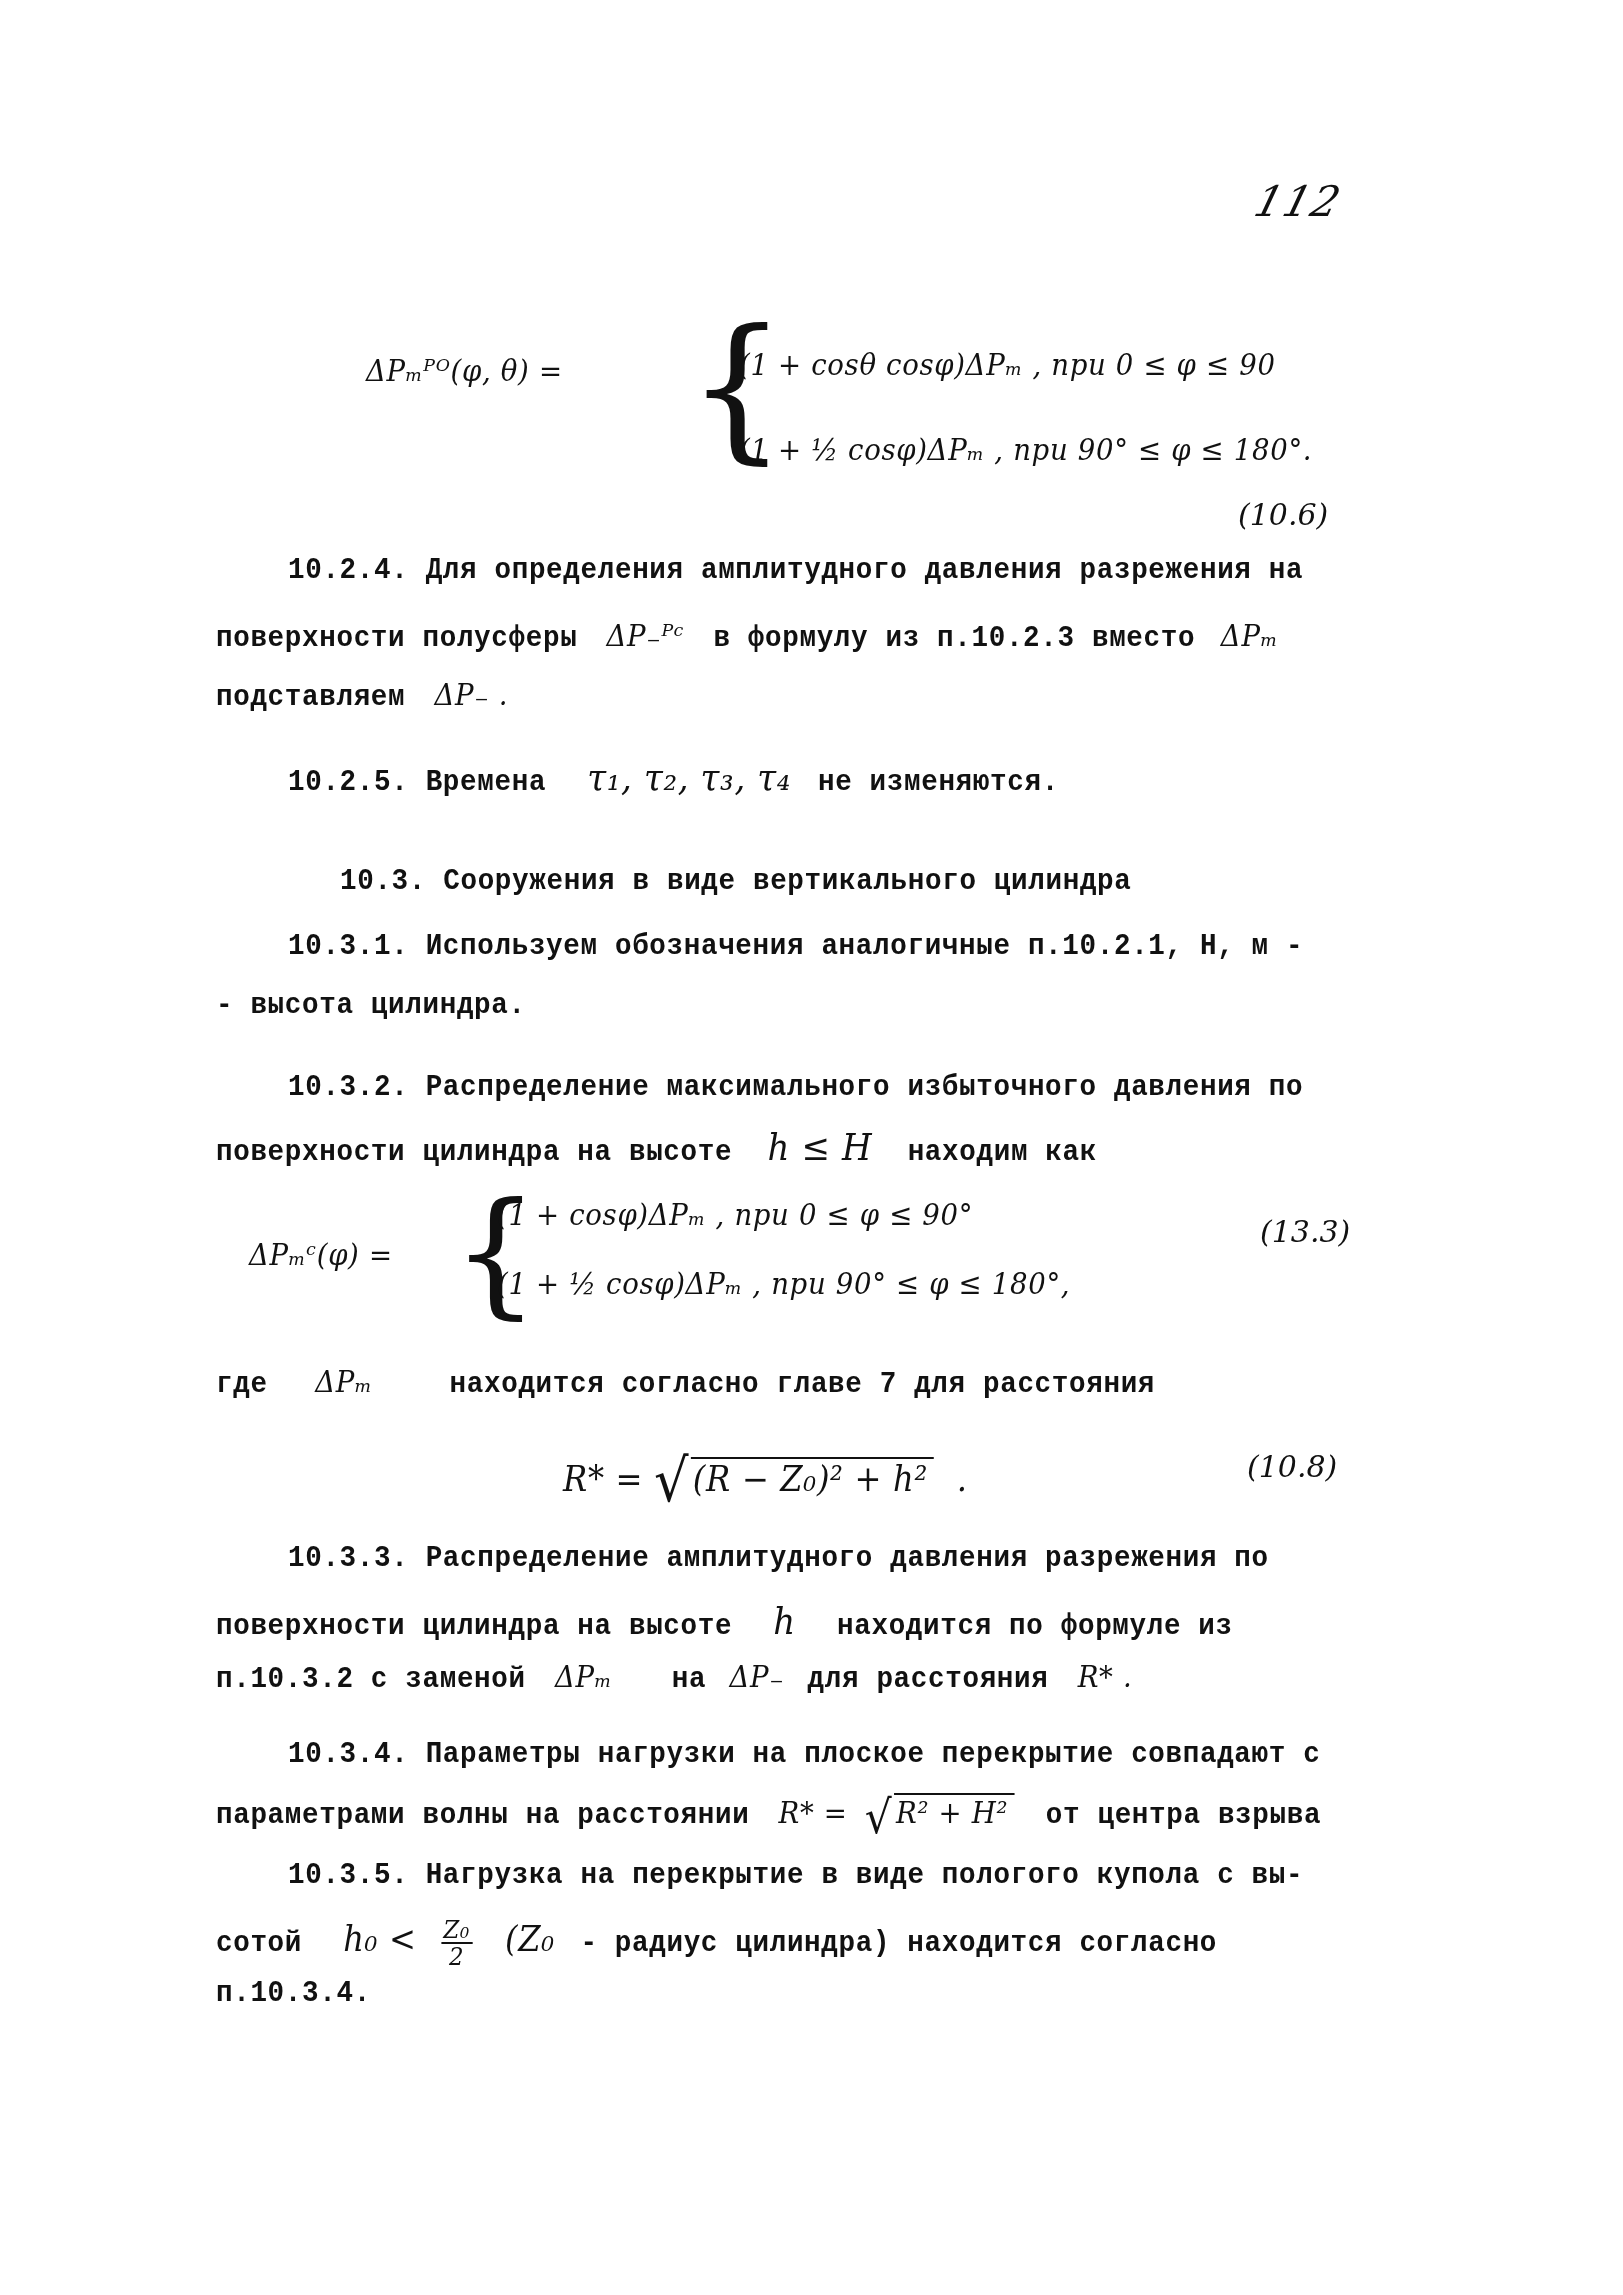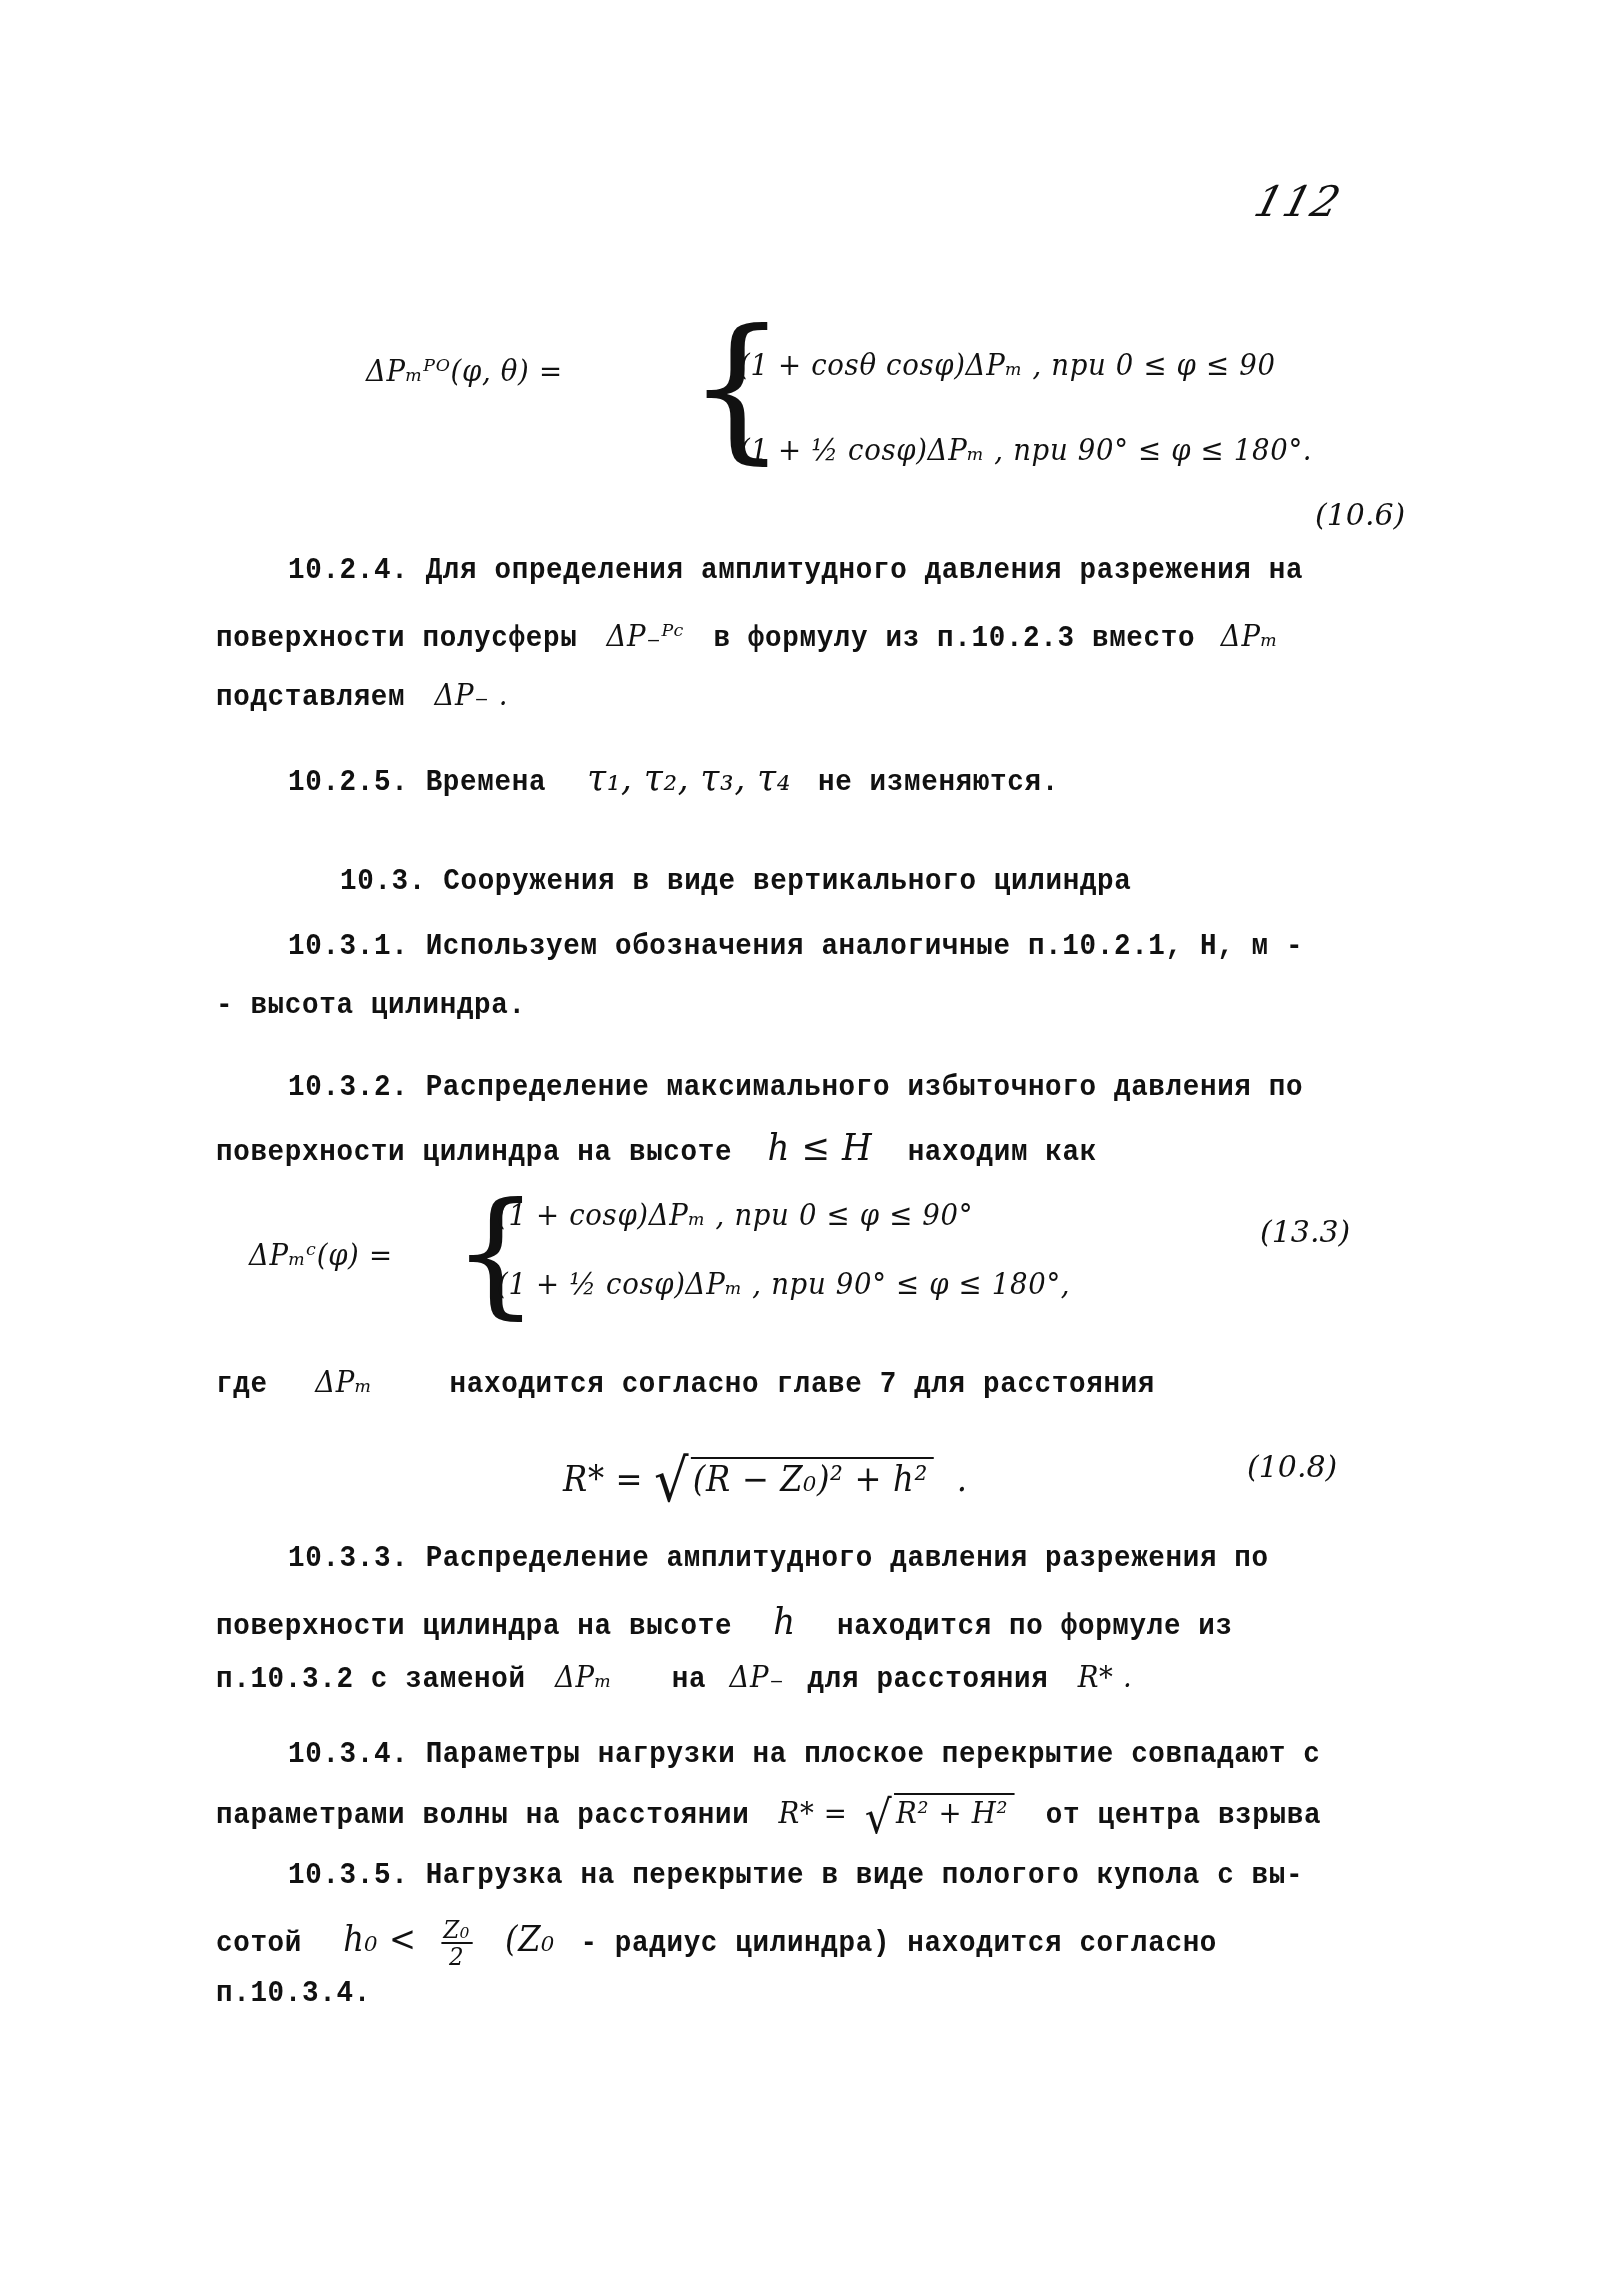--- a/index.html
+++ b/index.html
@@ -33,21 +33,21 @@
 <body>
 
 <div class="page">
 
   <div class="pg-num">112</div>
 
   <div class="line m" style="left:366px; top:353px;">ΔPₘᴾᴼ(φ, θ) =</div>
   <div class="brace" style="left:687px; top:308px; font-size:157px; line-height:1;">{</div>
   <div class="line m" style="left:739px; top:347px;">(1 + cosθ cosφ)ΔPₘ , при 0 ≤ φ ≤ 90</div>
   <div class="line m" style="left:739px; top:432px;">(1 + ½ cosφ)ΔPₘ , при 90° ≤ φ ≤ 180°.</div>
-  <div class="eqno" style="left:1315px; top:497px;font-style:italic;">(10.6)</div>
+  <div class="eqno" style="left:1238px; top:497px;font-style:italic;">(10.6)</div>
 
   <div class="line" style="left:288px; top:553px;">10.2.4. Для определения амплитудного давления разрежения на</div>
   <div class="line" style="left:216px; top:618px;">
     <span>поверхности полусферы</span>
     <span class="m" style="margin:0 13px;">ΔP₋ᴾᶜ</span>
     <span>в формулу из п.10.2.3 вместо</span>
     <span class="m" style="margin-left:9.2px;">ΔPₘ</span>
   </div>
   <div class="line" style="left:216px; top:677px;">
     <span>подставляем</span>

